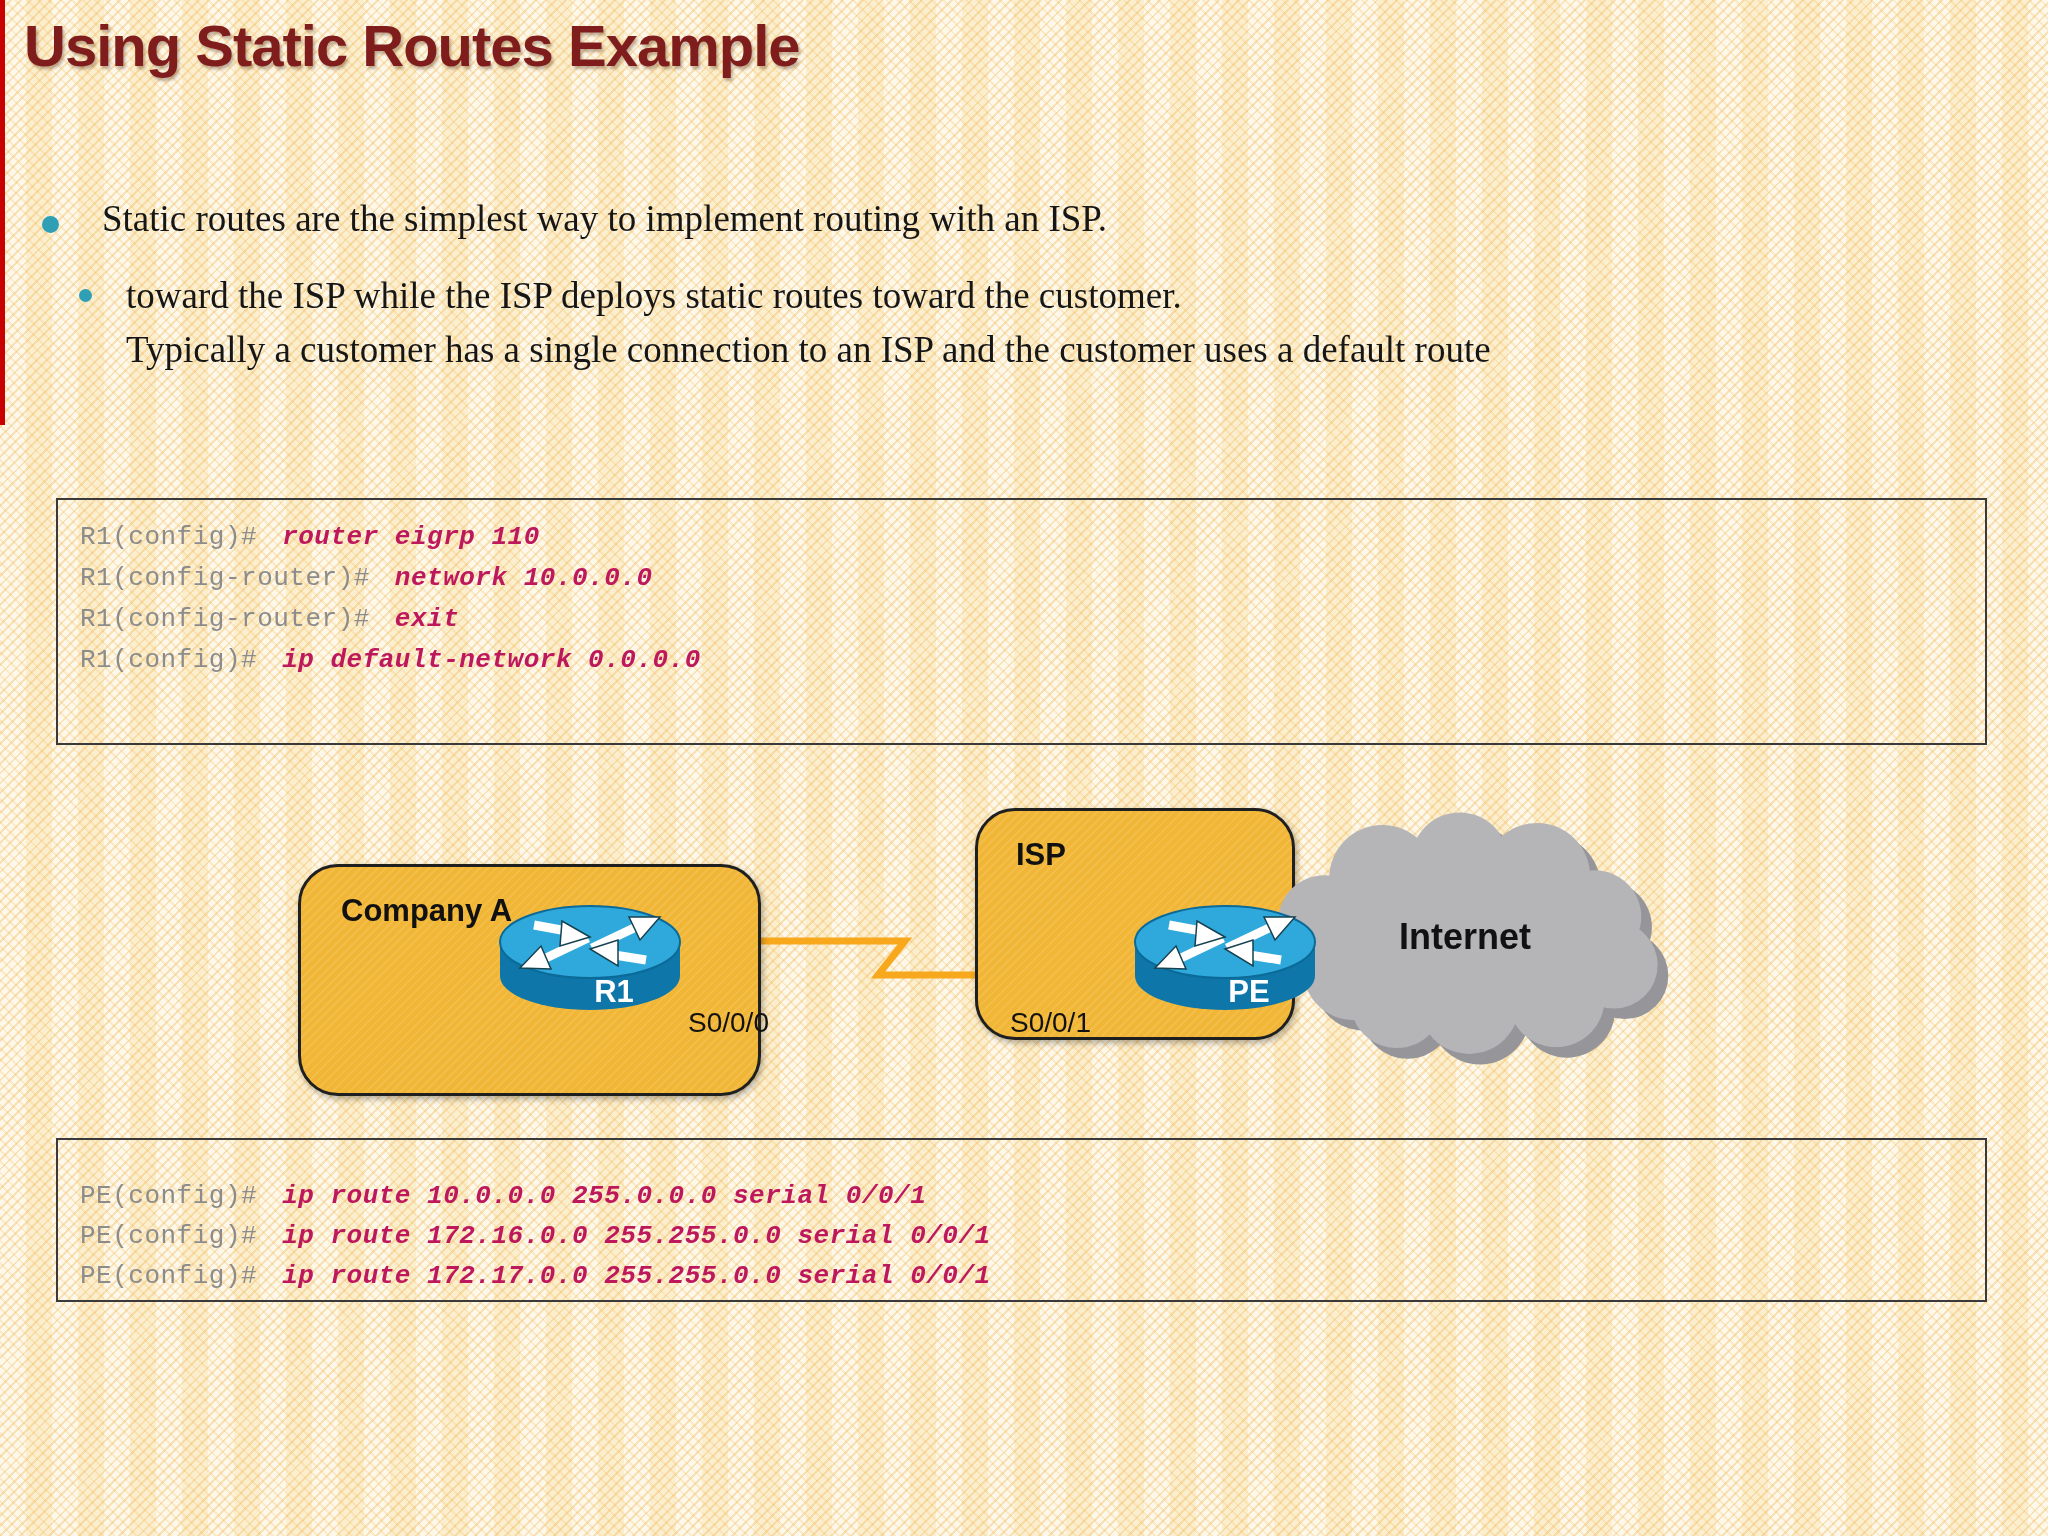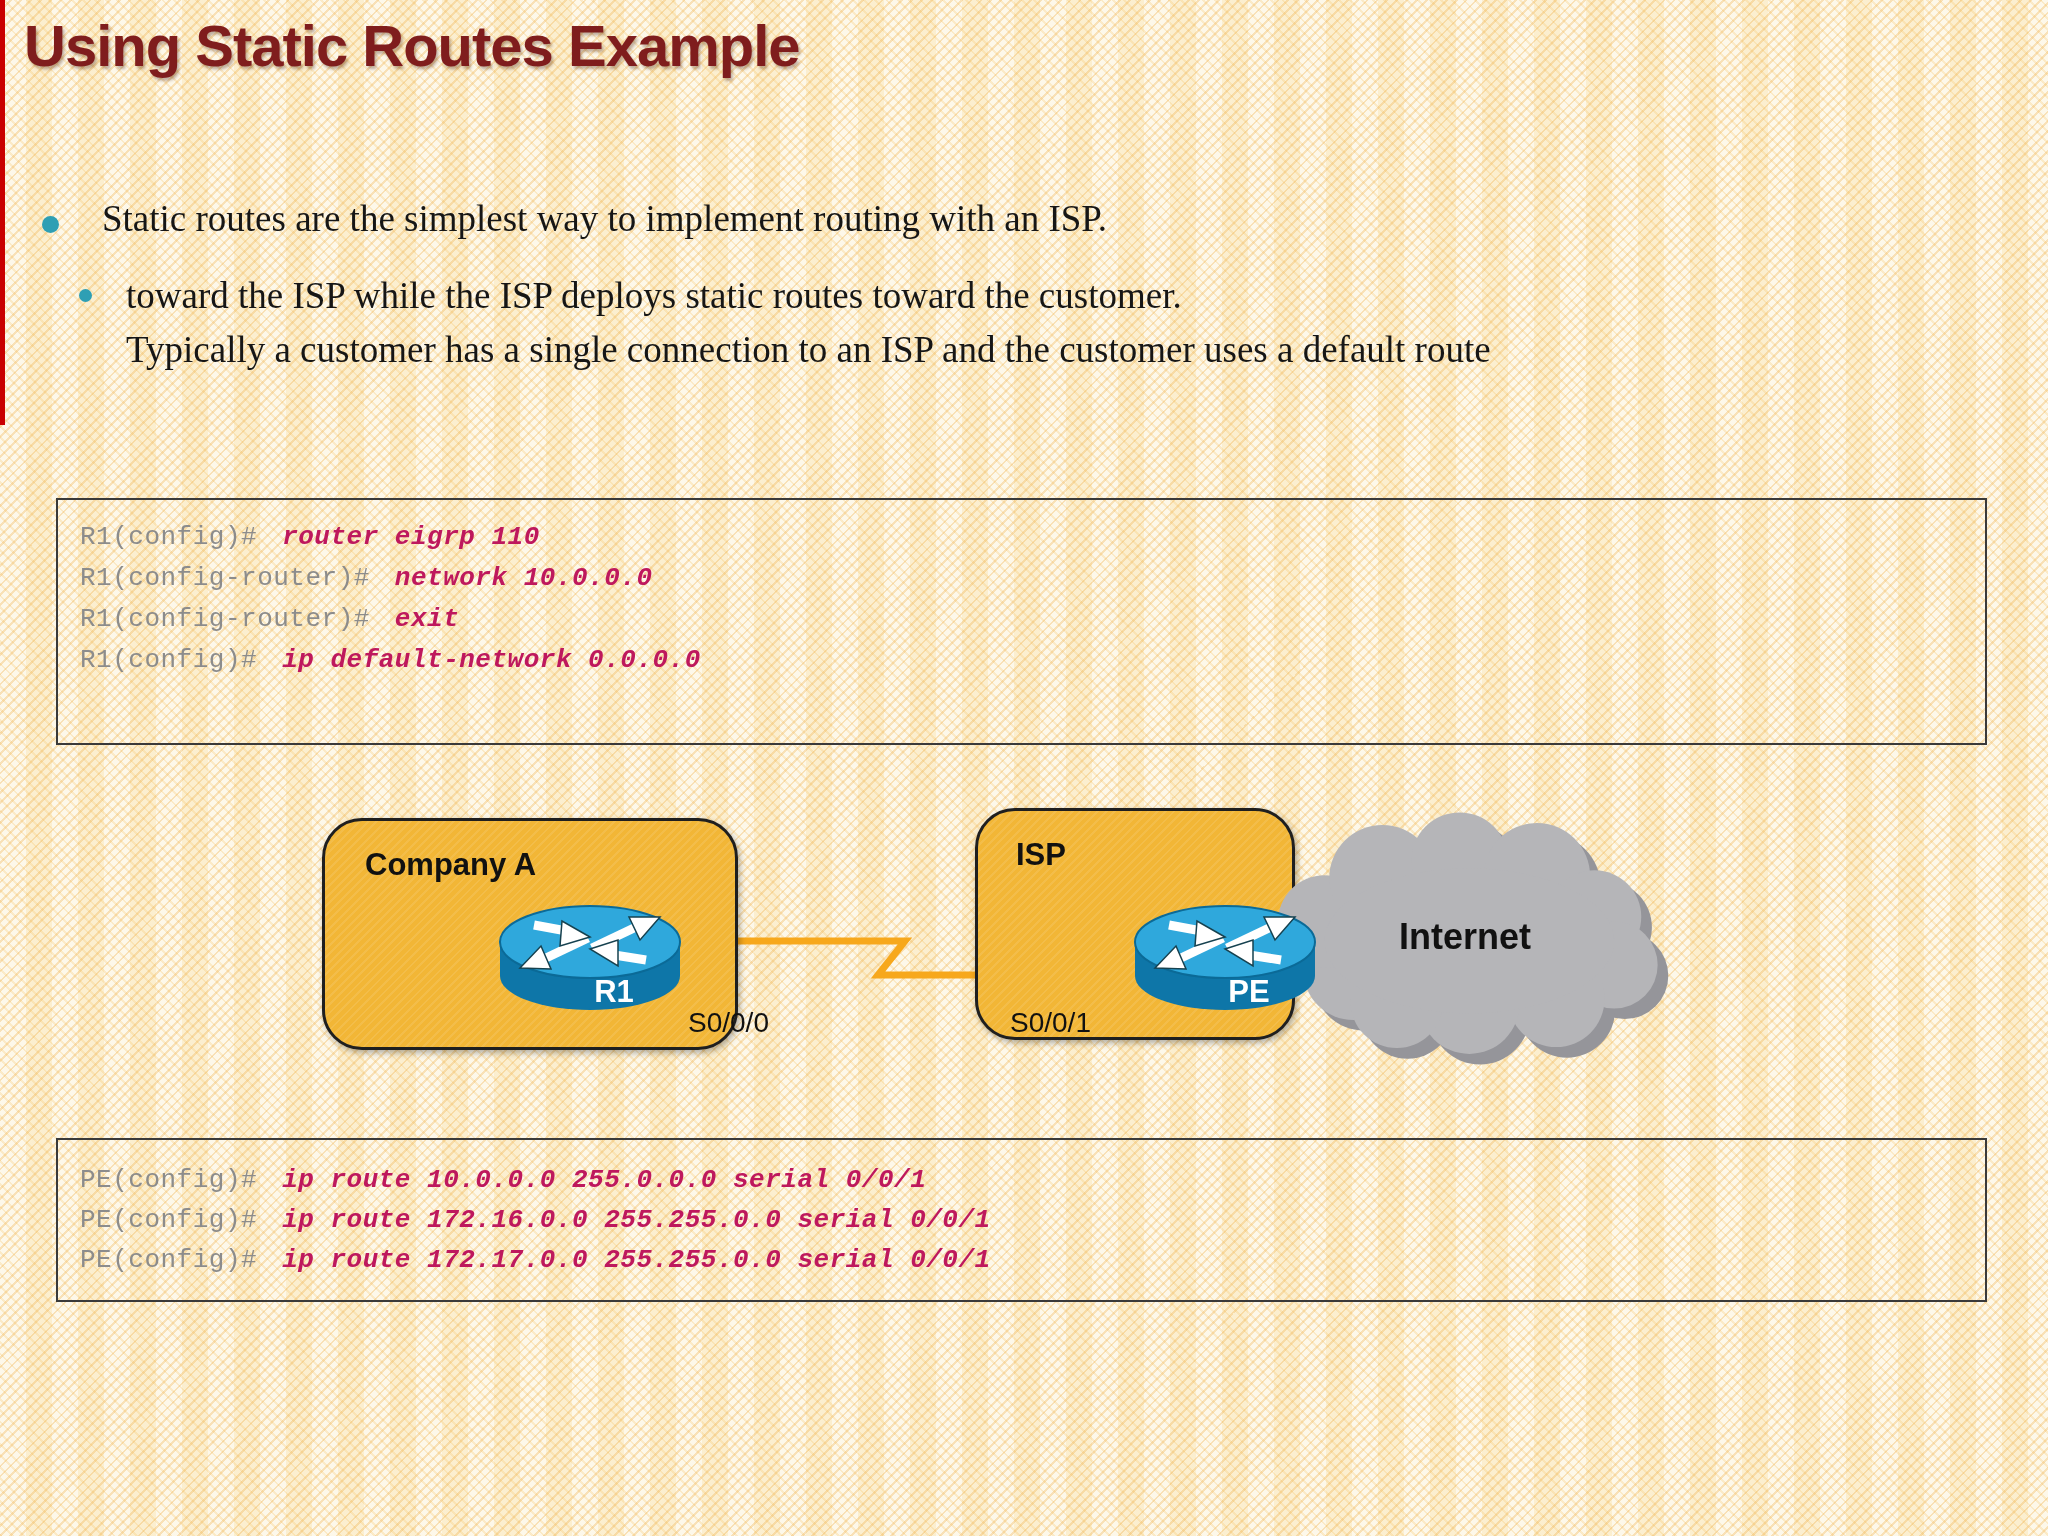--- a/index.html
+++ b/index.html
@@ -36,31 +36,31 @@
   #bullet2-text { left:126px; top:269px; font-size:37px; line-height:54px; }
 
   .code-block {
     left:56px; width:1931px;
     border:2px solid #3A3A3A;
     font-family:"Liberation Mono", "DejaVu Sans Mono", monospace;
     font-size:26px; letter-spacing:0.5px;
     padding:17px 22px;
   }
   #code-block-r1 { top:498px; height:247px; line-height:41px; }
-  #code-block-pe { top:1138px; height:164px; line-height:40px; padding-top:20px; }
+  #code-block-pe { top:1138px; height:164px; line-height:40px; padding-top:36px; }
   .code-prompt  { color:#8C8C8C; font-weight:normal; }
   .code-command { color:#be185d; font-weight:bold; margin-left:25px;font-style:italic; }
 
   .net-box {
     background:#F2B636;
     background-image:repeating-linear-gradient(135deg, rgba(255,255,255,0.10) 0 2px, rgba(255,255,255,0) 2px 6px);
     border:3px solid #1F1F1F; border-radius:40px;
     box-shadow:2px 3px 6px rgba(0,0,0,0.30);
   }
-  #company-a-box { left:298px; top:818px; width:416px; height:232px;margin-left:24px; }
+  #company-a-box { left:298px; top:864px; width:463px; height:232px; }
   #isp-box       { left:975px; top:808px; width:320px; height:232px; }
 
   .box-title { position:absolute; font-size:31px; font-weight:bold; color:#111; }
   #company-a-label { left:40px; top:26px; }
   #isp-label       { left:38px; top:26px; }
 
   #company-a-networks { position:absolute; left:40px; top:96px; font-size:28px; color:#111; line-height:39px; }
 
   .interface-label { font-size:28px; color:#111; white-space:nowrap;margin-top:27px; }
   #s000-label { left:688px;  top:980px; }

